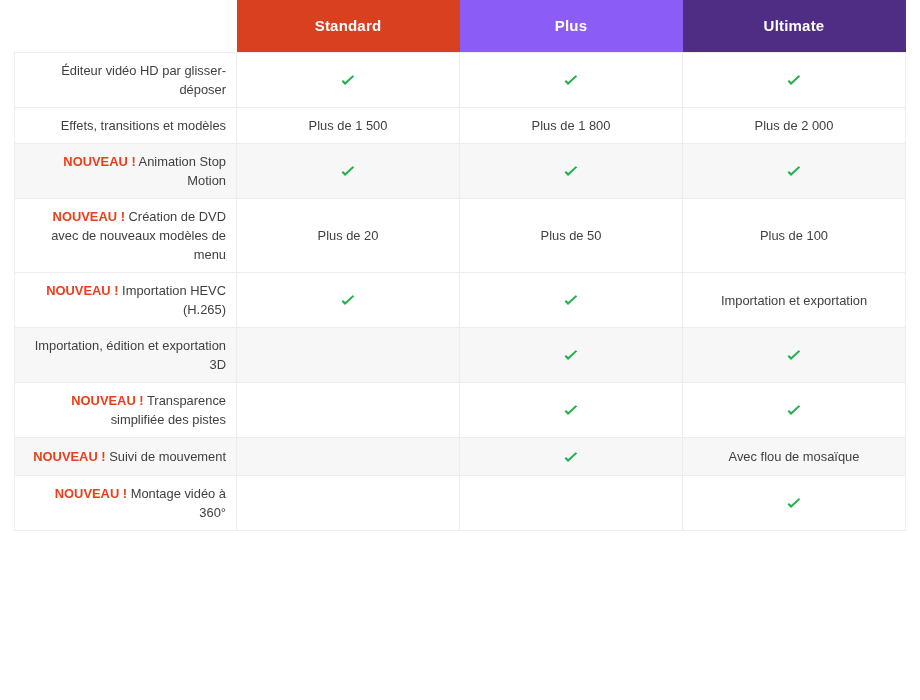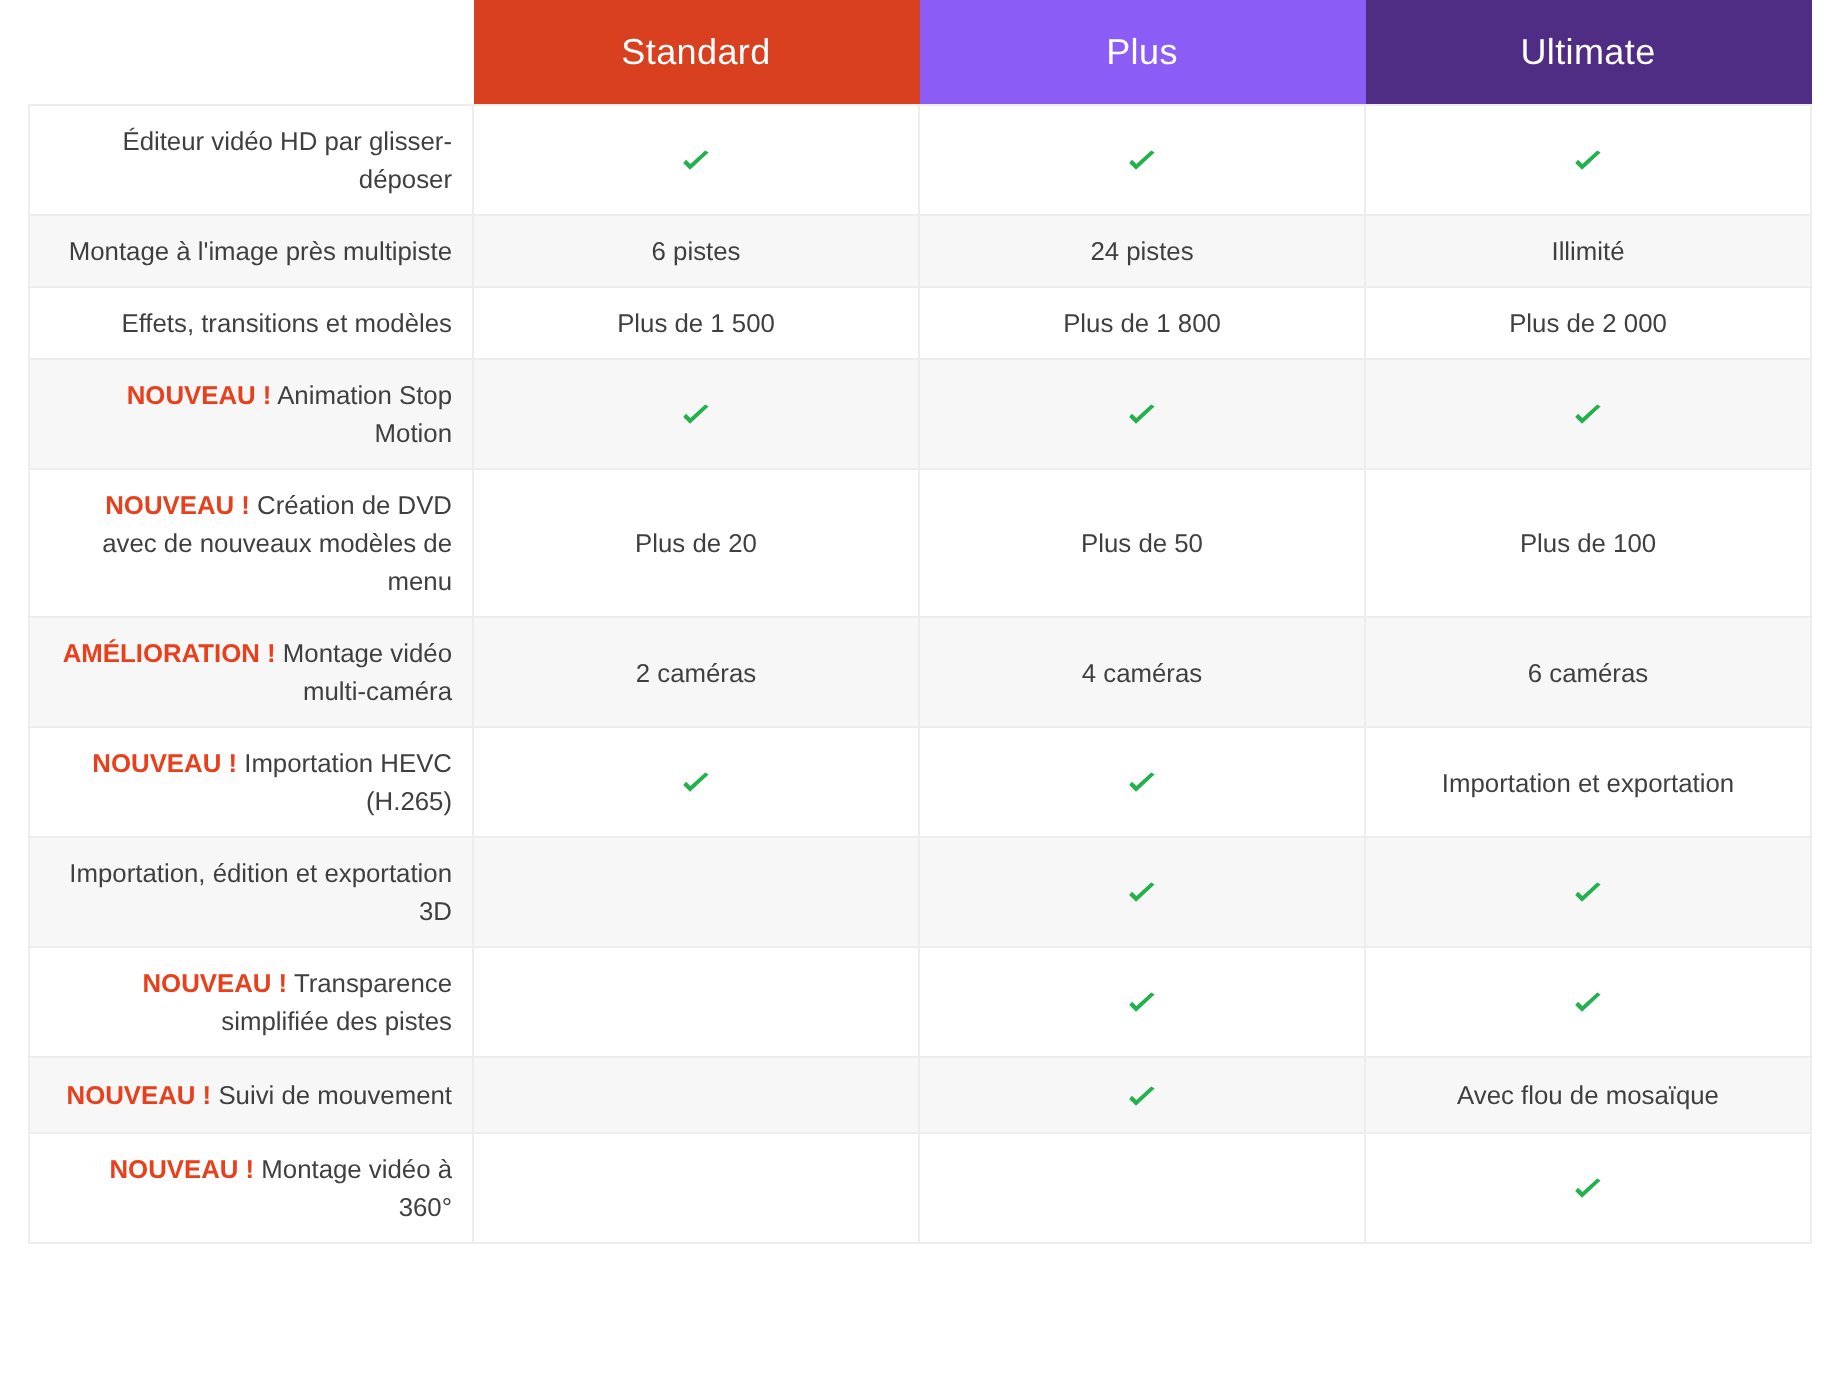--- a/index.html
+++ b/index.html
@@ -39,22 +39,22 @@
     margin: 0;
     border: 0;
   }
   th.corner {
     background: transparent;
     border: 0;
   }
   th.plan-head {
     height: 52px;
     color: #ffffff;
-    font-size: 18px;
-    font-weight: normal;
+    font-size: 15px;
+    font-weight: bold;
     text-align: center;
     vertical-align: middle;
     letter-spacing: 0.2px;
   }
   th.plan-head .hl {
     display: block;
     line-height: 52px;
   }
 
   
@@ -129,26 +129,20 @@
           <td class="value"><span class="check"><svg width="16" height="16" viewBox="0 0 16 16" aria-hidden="true">
                 <path d="M1.6 8.5 L5.0 11.9 L14.3 3.3 L12.6 2.2 L5.2 9.0 L3.0 6.9 Z" fill="#22b14c"></path>
               </svg></span></td>
           <td class="value"><span class="check"><svg width="16" height="16" viewBox="0 0 16 16" aria-hidden="true">
                 <path d="M1.6 8.5 L5.0 11.9 L14.3 3.3 L12.6 2.2 L5.2 9.0 L3.0 6.9 Z" fill="#22b14c"></path>
               </svg></span></td>
           <td class="value"><span class="check"><svg width="16" height="16" viewBox="0 0 16 16" aria-hidden="true">
                 <path d="M1.6 8.5 L5.0 11.9 L14.3 3.3 L12.6 2.2 L5.2 9.0 L3.0 6.9 Z" fill="#22b14c"></path>
               </svg></span></td>
         </tr>
-        <tr class="odd">
-          <td class="feature"><span>Montage à l'image près multipiste</span></td>
-          <td class="value"><span>6 pistes</span></td>
-          <td class="value"><span>24 pistes</span></td>
-          <td class="value"><span>Illimité</span></td>
-        </tr>
         <tr class="even">
           <td class="feature"><span>Effets, transitions et modèles</span></td>
           <td class="value"><span>Plus de 1 500</span></td>
           <td class="value"><span>Plus de 1 800</span></td>
           <td class="value"><span>Plus de 2 000</span></td>
         </tr>
         <tr class="odd">
           <td class="feature"><span class="tag">NOUVEAU !</span> <span>Animation Stop Motion</span></td>
           <td class="value"><span class="check"><svg width="16" height="16" viewBox="0 0 16 16" aria-hidden="true">
                 <path d="M1.6 8.5 L5.0 11.9 L14.3 3.3 L12.6 2.2 L5.2 9.0 L3.0 6.9 Z" fill="#22b14c"></path>
@@ -159,26 +153,20 @@
           <td class="value"><span class="check"><svg width="16" height="16" viewBox="0 0 16 16" aria-hidden="true">
                 <path d="M1.6 8.5 L5.0 11.9 L14.3 3.3 L12.6 2.2 L5.2 9.0 L3.0 6.9 Z" fill="#22b14c"></path>
               </svg></span></td>
         </tr>
         <tr class="even">
           <td class="feature"><span class="tag">NOUVEAU !</span> <span>Création de DVD avec de nouveaux modèles de menu</span></td>
           <td class="value"><span>Plus de 20</span></td>
           <td class="value"><span>Plus de 50</span></td>
           <td class="value"><span>Plus de 100</span></td>
         </tr>
-        <tr class="odd">
-          <td class="feature"><span class="tag">AMÉLIORATION !</span> <span>Montage vidéo multi-caméra</span></td>
-          <td class="value"><span>2 caméras</span></td>
-          <td class="value"><span>4 caméras</span></td>
-          <td class="value"><span>6 caméras</span></td>
-        </tr>
         <tr class="even">
           <td class="feature"><span class="tag">NOUVEAU !</span> <span>Importation HEVC (H.265)</span></td>
           <td class="value"><span class="check"><svg width="16" height="16" viewBox="0 0 16 16" aria-hidden="true">
                 <path d="M1.6 8.5 L5.0 11.9 L14.3 3.3 L12.6 2.2 L5.2 9.0 L3.0 6.9 Z" fill="#22b14c"></path>
               </svg></span></td>
           <td class="value"><span class="check"><svg width="16" height="16" viewBox="0 0 16 16" aria-hidden="true">
                 <path d="M1.6 8.5 L5.0 11.9 L14.3 3.3 L12.6 2.2 L5.2 9.0 L3.0 6.9 Z" fill="#22b14c"></path>
               </svg></span></td>
           <td class="value"><span>Importation et exportation</span></td>
         </tr>

